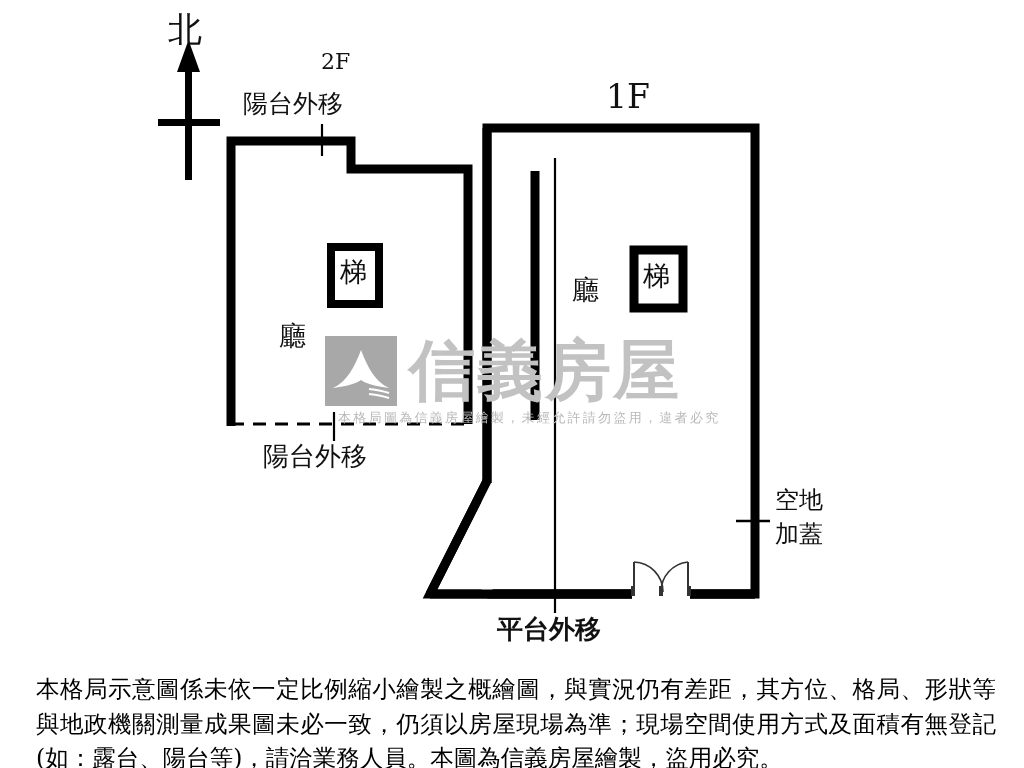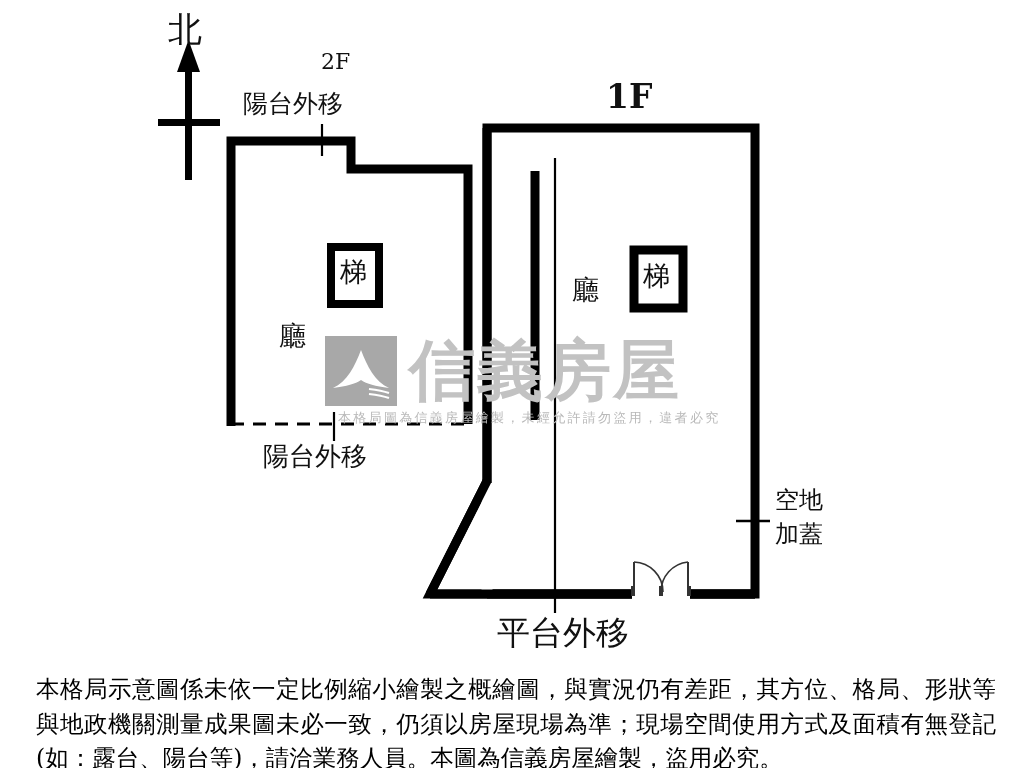--- a/index.html
+++ b/index.html
@@ -51,36 +51,36 @@
   }
   .lbl-floor2 {
     left: 321px;
     top: 51px;
     font-size: 22px;
   }
   .lbl-floor1 {
     left: 606px;
     top: 80px;
     font-size: 33px;
-    font-weight: bold;
   }
   .lbl-balcony-top {
     left: 243px;
     top: 91px;
     font-size: 25px;
   }
   .lbl-balcony-bottom {
     left: 263px;
     top: 443px;
     font-size: 26px;
   }
   .lbl-platform {
     left: 497px;
     top: 616px;
-    font-size: 33px;
+    font-size: 26px;
+    font-weight: bold;
   }
   .lbl-vacant {
     left: 775px;
     top: 483px;
     font-size: 24px;
     line-height: 1.42;
   }
   .lbl-vacant span { display: block; }
 
   .lbl-hall-2f {

